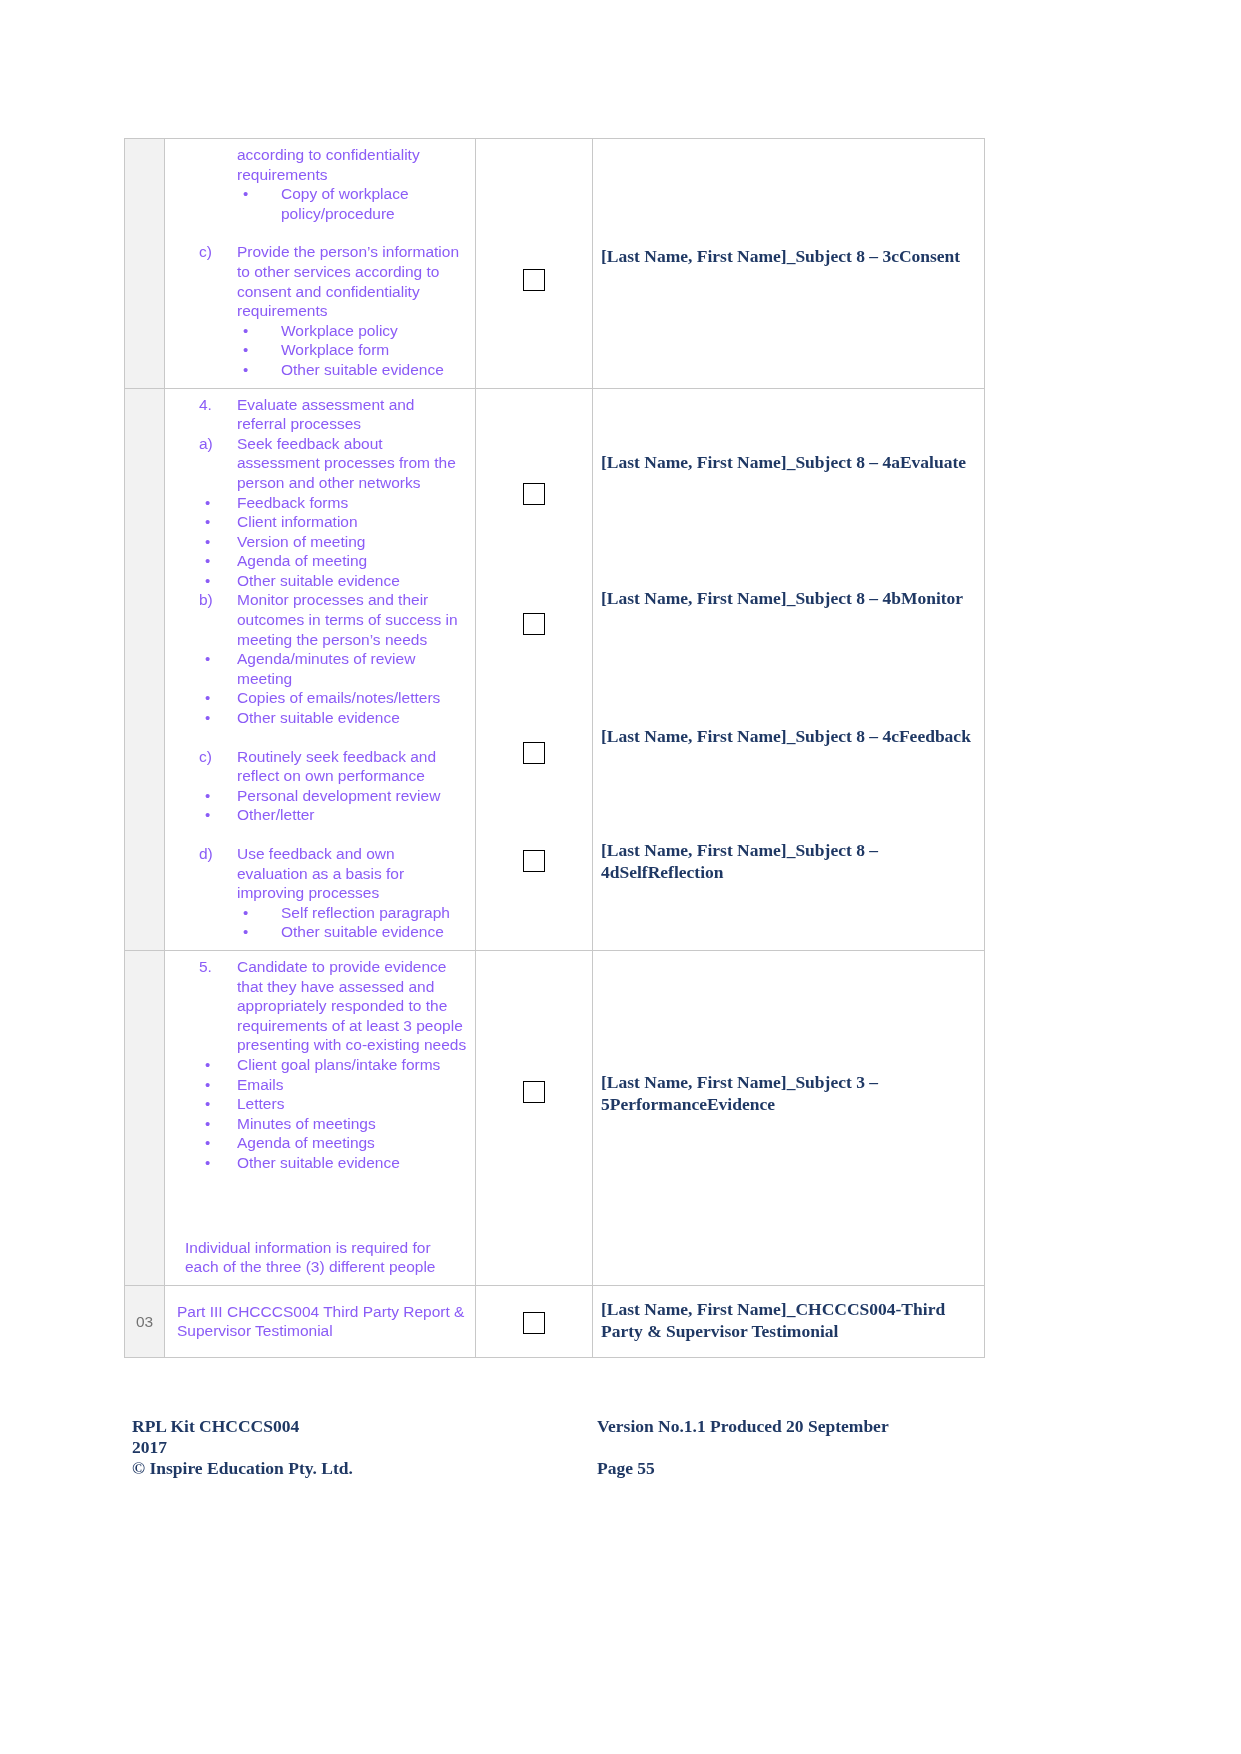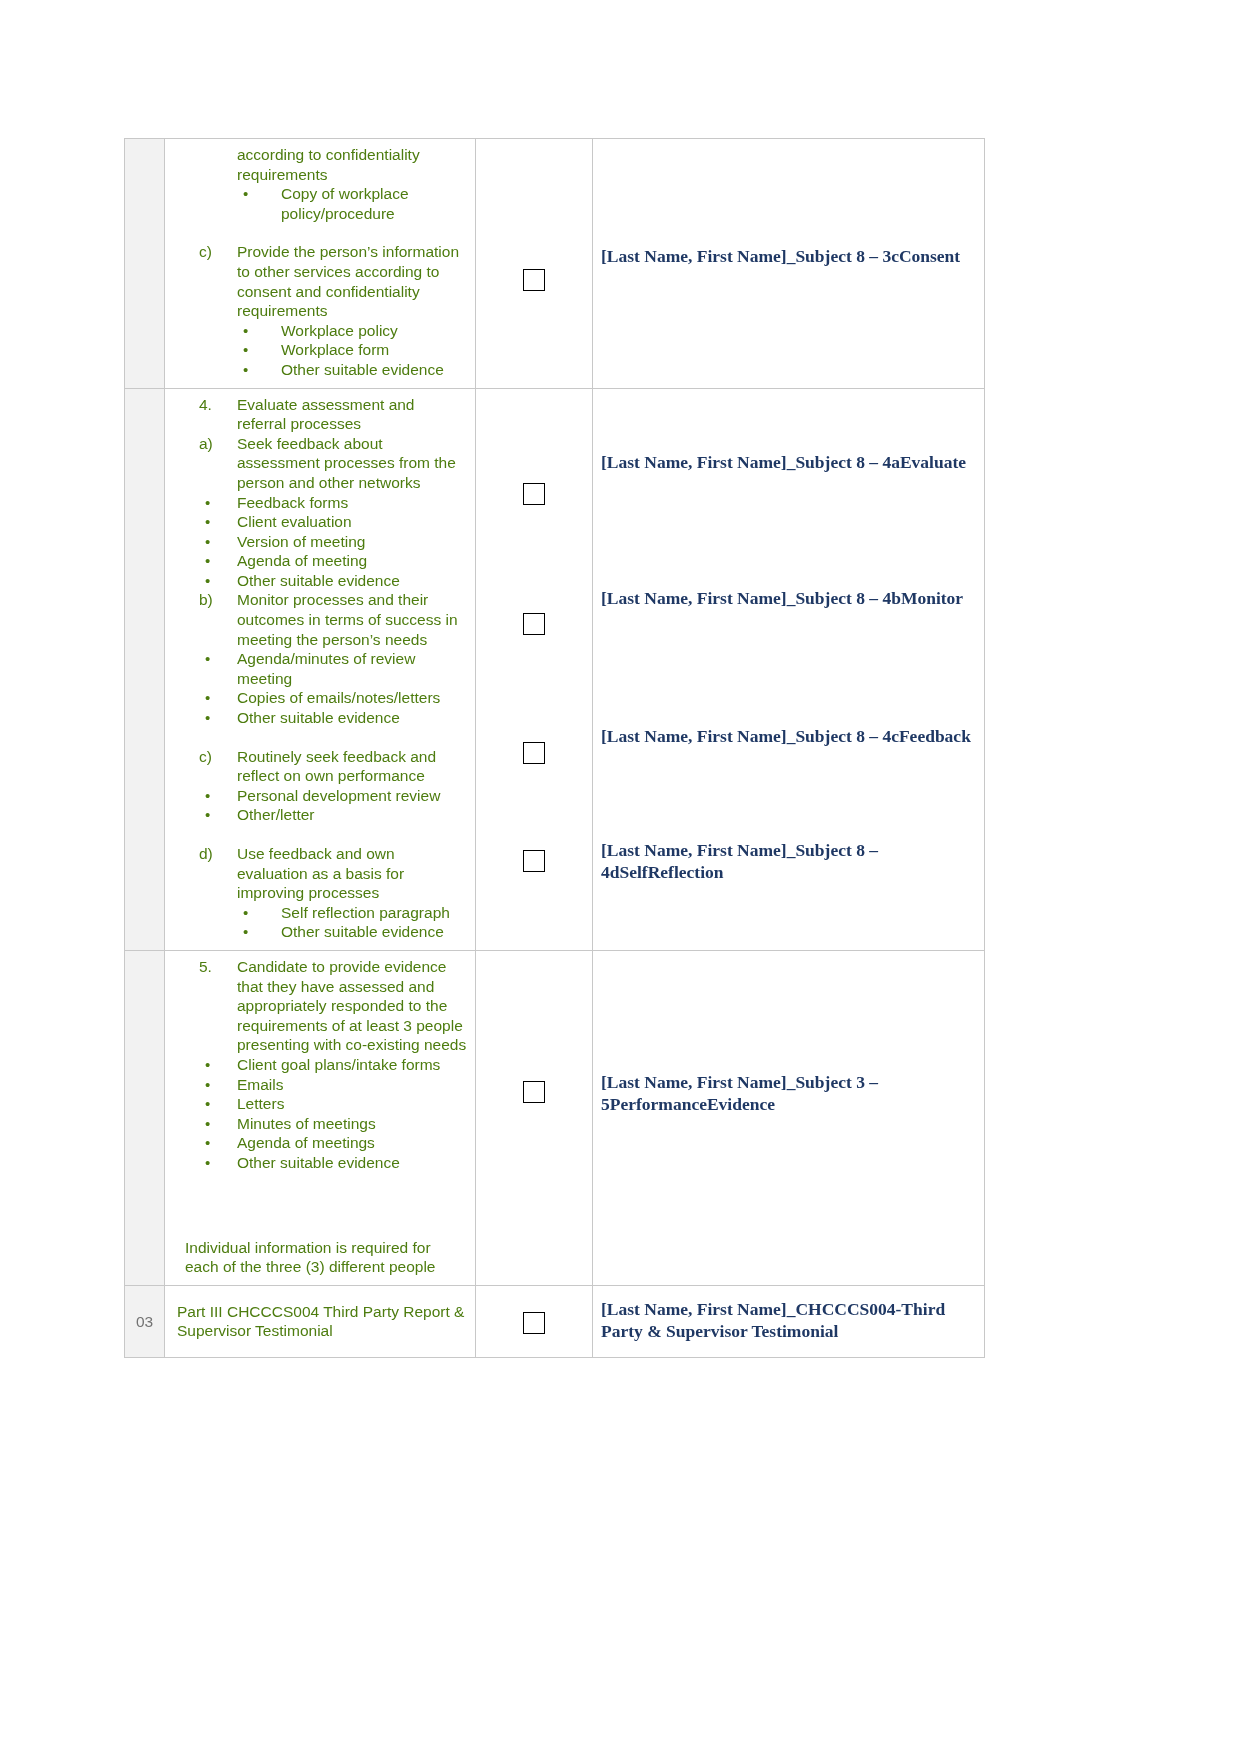--- a/index.html
+++ b/index.html
@@ -51,21 +51,21 @@
     font-size: 15.5px;
     line-height: 1.25;
     color: #737373;
   }
 
   
   .desc {
     padding: 6px 8px 8px 8px;
     font-size: 15.5px;
     line-height: 19.6px;
-    color: #4d7c0f;
+    color: #8b5cf6;
   }
 
   
   .li {
     display: flex;
     align-items: flex-start;
   }
   .li .marker {
     flex: 0 0 auto;
     text-align: left;
@@ -205,21 +205,21 @@
             <div class="li lvl-alpha">
               <span class="marker">a)</span>
               <span class="body">Seek feedback about assessment processes from the person and other networks</span>
             </div>
             <div class="li lvl-b1">
               <span class="marker"></span>
               <span class="body">Feedback forms</span>
             </div>
             <div class="li lvl-b1">
               <span class="marker"></span>
-              <span class="body">Client evaluation</span>
+              <span class="body">Client information</span>
             </div>
             <div class="li lvl-b1">
               <span class="marker"></span>
               <span class="body">Version of meeting</span>
             </div>
             <div class="li lvl-b1">
               <span class="marker"></span>
               <span class="body">Agenda of meeting</span>
             </div>
             <div class="li lvl-b1">
@@ -357,14 +357,27 @@
         </td>
         <td>
           <div class="fname" style="padding-top:12px;">[Last Name, First Name]_CHCCCS004-Third Party &amp; Supervisor Testimonial</div>
         </td>
       </tr>
 
 
     </tbody>
   </table>
 
+  <div class="footer">
+    <div class="row r1">
+      <span class="left">RPL Kit CHCCCS004</span>
+      <span class="right">Version No.1.1 Produced 20 September</span>
+    </div>
+    <div class="row r2">
+      <span class="left">2017</span>
+    </div>
+    <div class="row r3">
+      <span class="left">© Inspire Education Pty. Ltd.</span>
+      <span class="right">Page 55</span>
+    </div>
+  </div>
 
 </div>
 
 </body></html>

